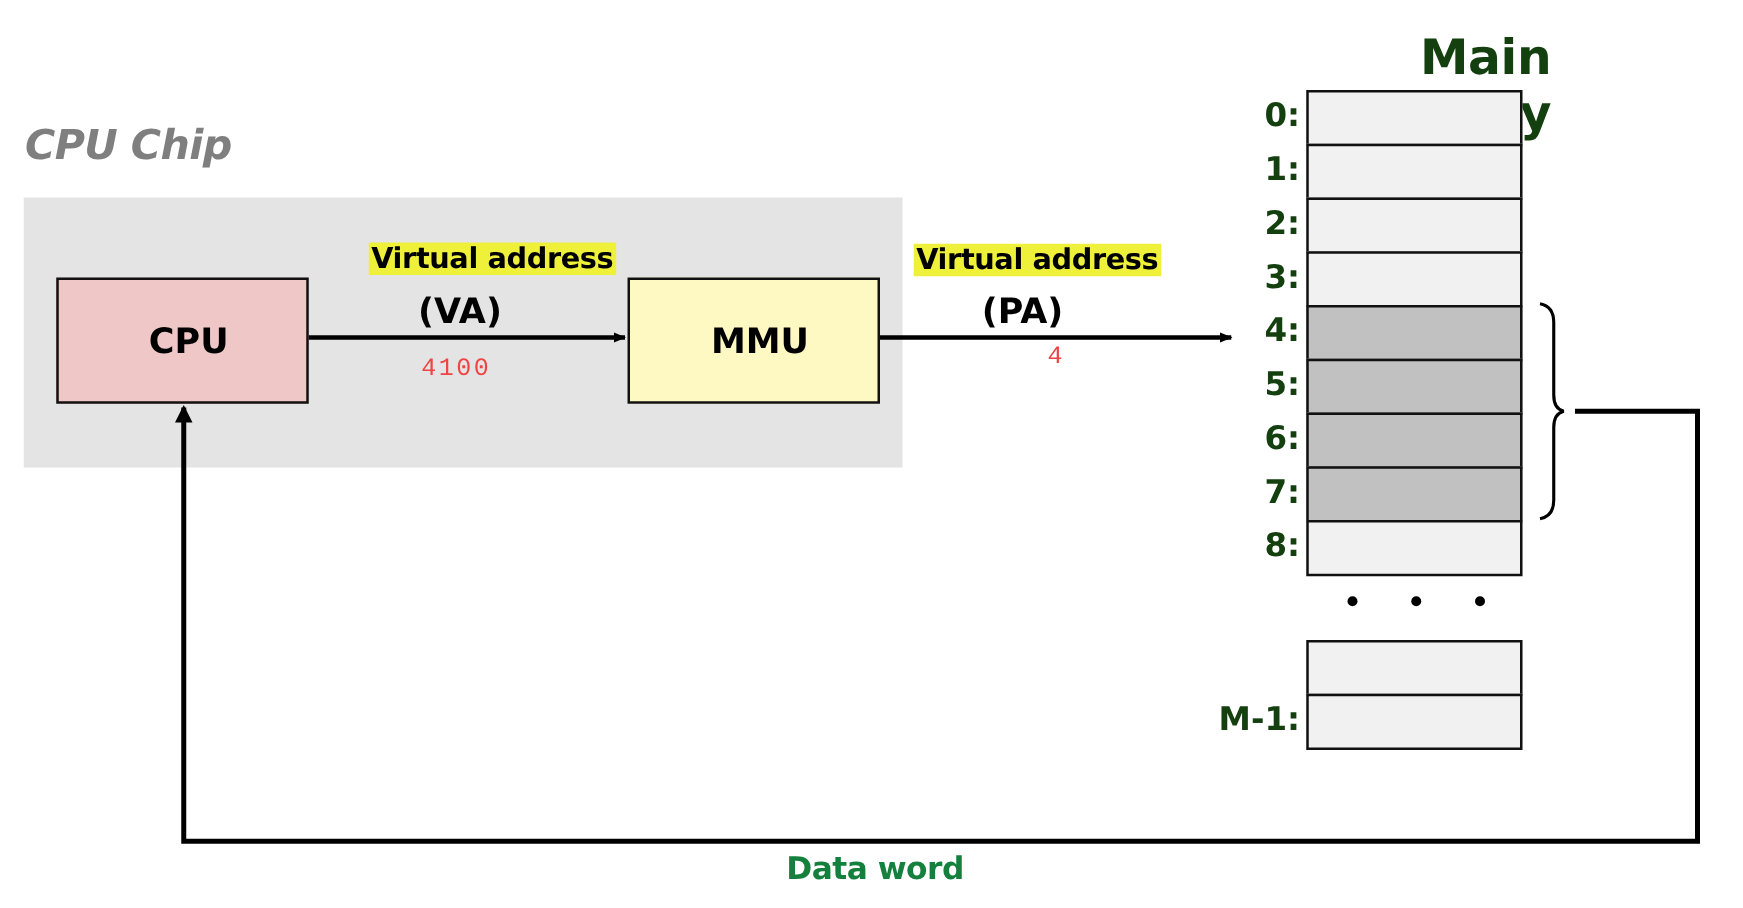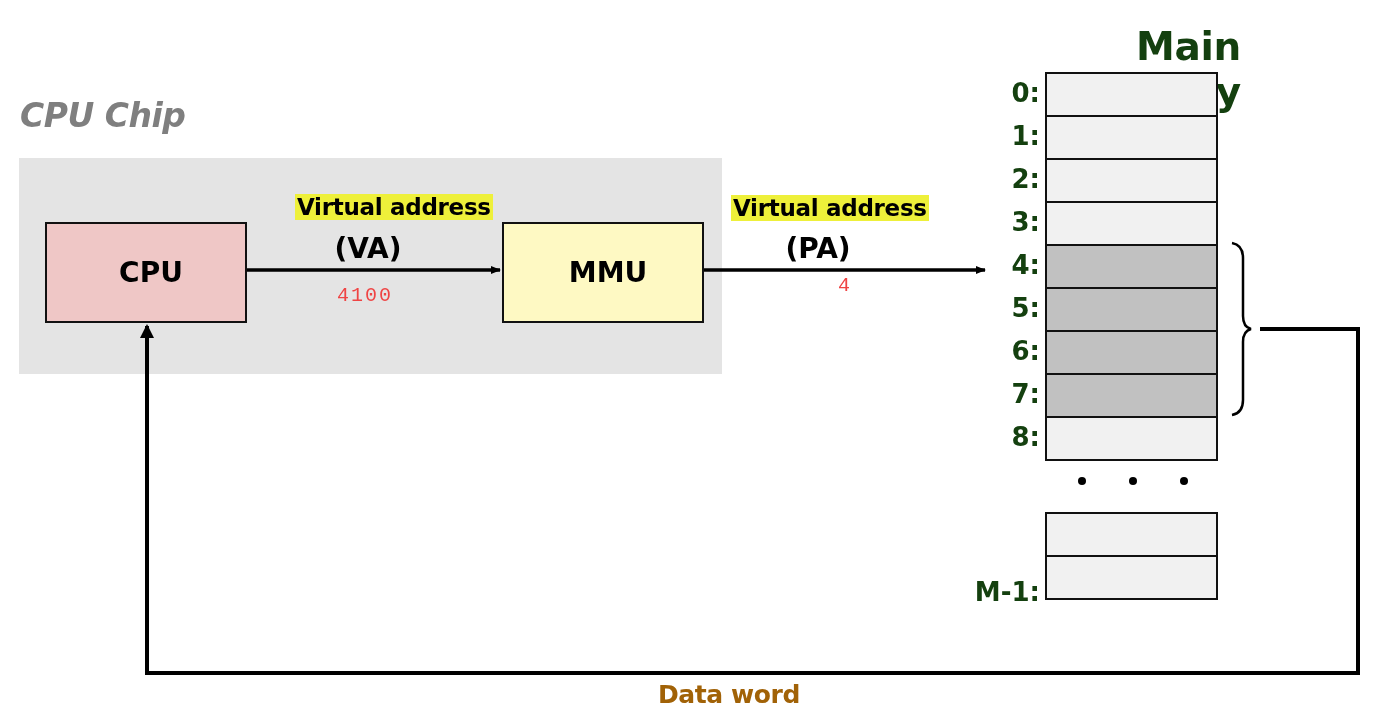--- a/index.html
+++ b/index.html
@@ -18,22 +18,22 @@
   .sub { font-weight: bold; font-size: 28px; color: #000; text-align: center; }
   .mono { font-family: "Liberation Mono", "DejaVu Sans Mono", monospace; font-size: 20px; color: #ef4444;
           letter-spacing: 2px; }
   .mem-title { left: 1013px; top: 24px; width: 228px; text-align: right; font-size: 39px;
                font-weight: bold; color: #14400f; letter-spacing: -0.3px; }
   .mem-label { font-size: 26px; font-weight: bold; color: #14400f; text-align: right; width: 80px; }
   .cell { box-sizing: border-box; left: 1045px; width: 173px; height: 45px; border: 2.5px solid #111;
           background: #f1f1f1; }
   .cell.hot { background: #c1c1c1; }
   .dot { width: 8px; height: 8px; border-radius: 50%; background: #000; }
-  .data-word { left: 600px; top: 680px; width: 200px; text-align: right; font-weight: bold;
-               font-size: 25px; color: #a16207; letter-spacing: -0.4px; }
+  .data-word { left: 600px; top: 680px; width: 200px; text-align: center; font-weight: bold;
+               font-size: 25px; color: #15803d; letter-spacing: -0.4px; }
   svg.wires { position: absolute; left: 0; top: 0; }
 </style>
 </head>
 <body>
 
 <div class="abs chip-label">CPU Chip</div>
 <div class="abs chip-box"></div>
 
 <div class="abs unit cpu">
   <span>CPU</span>
@@ -78,21 +78,21 @@
   </div>
 
 <div class="abs dot" style="left:1078px; top:477px;"></div>
 <div class="abs dot" style="left:1129px; top:477px;"></div>
 <div class="abs dot" style="left:1180px; top:477px;"></div>
 
 <div id="mem-tail">
     <div class="abs cell" style="top: 512px;"></div>
     <div class="abs mem-label" style="left: 960px; top: 518px;"></div>
     <div class="abs cell" style="top: 555px;"></div>
-    <div class="abs mem-label" style="left: 960px; top: 577px;">M-1:</div>
+    <div class="abs mem-label" style="left: 960px; top: 561px;">M-1:</div>
   </div>
 
 <svg class="wires" width="1394" height="726">
   <defs>
     <marker id="arrowhead" markerWidth="10" markerHeight="10" refX="9" refY="5" orient="auto" markerUnits="userSpaceOnUse">
       <path d="M0,1 L10,5 L0,9 Z" fill="#000"></path>
     </marker>
     <marker id="arrowup" markerWidth="12" markerHeight="14" refX="6" refY="1" orient="0" markerUnits="userSpaceOnUse">
       <path d="M0,13 L6,0 L12,13 Z" fill="#000"></path>
     </marker>

